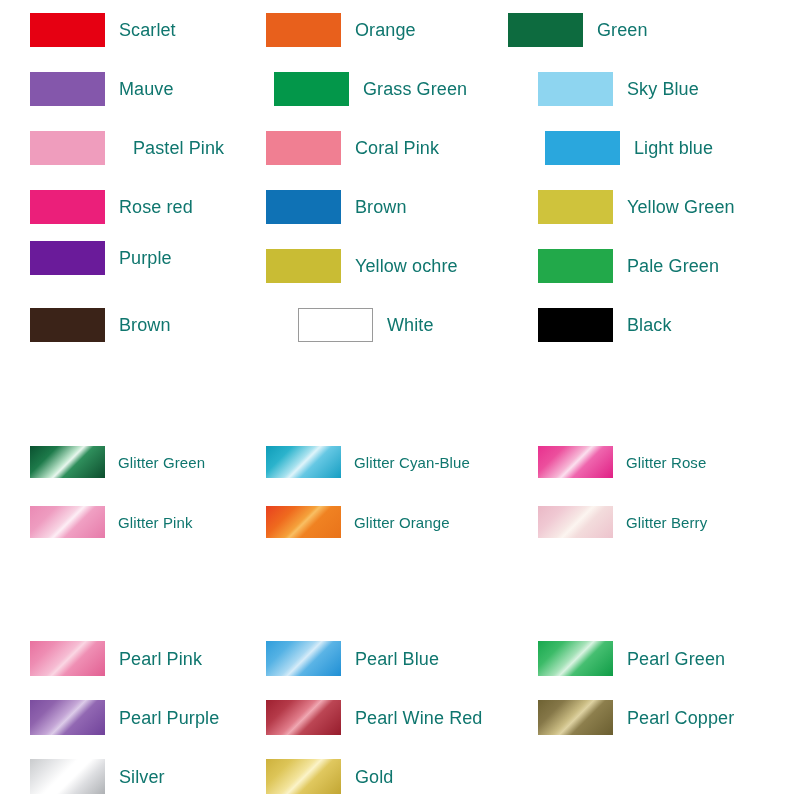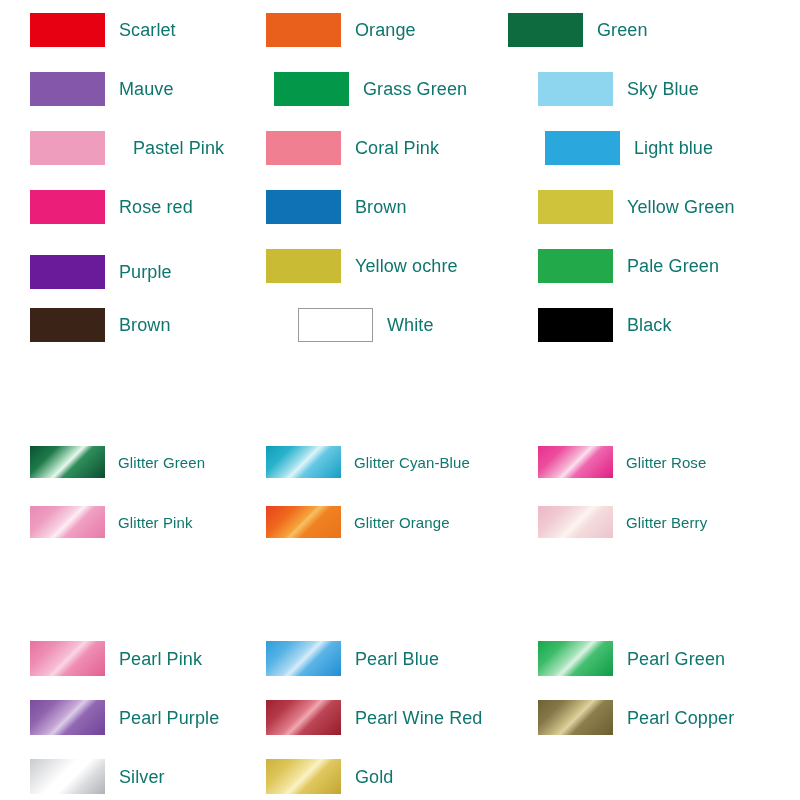--- a/index.html
+++ b/index.html
@@ -117,21 +117,21 @@
       <div class="chip-label">Rose red</div>
     </div>
     <div class="swatch-row group-solid" style="left: 266px; top: 190px;">
       <div class="chip" style="background: rgb(15, 114, 181);"></div>
       <div class="chip-label">Brown</div>
     </div>
     <div class="swatch-row group-solid" style="left: 538px; top: 190px;">
       <div class="chip" style="background: rgb(207, 195, 60);"></div>
       <div class="chip-label">Yellow Green</div>
     </div>
-    <div class="swatch-row group-solid" style="left: 30px; top: 255px; text-align: right;">
+    <div class="swatch-row group-solid" style="left: 30px; top: 241px; text-align: right;">
       <div class="chip" style="background: rgb(106, 27, 154);"></div>
       <div class="chip-label">Purple</div>
     </div>
     <div class="swatch-row group-solid" style="left: 266px; top: 249px;">
       <div class="chip" style="background: rgb(201, 188, 52);"></div>
       <div class="chip-label">Yellow ochre</div>
     </div>
     <div class="swatch-row group-solid" style="left: 538px; top: 249px;">
       <div class="chip" style="background: rgb(34, 169, 74);"></div>
       <div class="chip-label">Pale Green</div>

